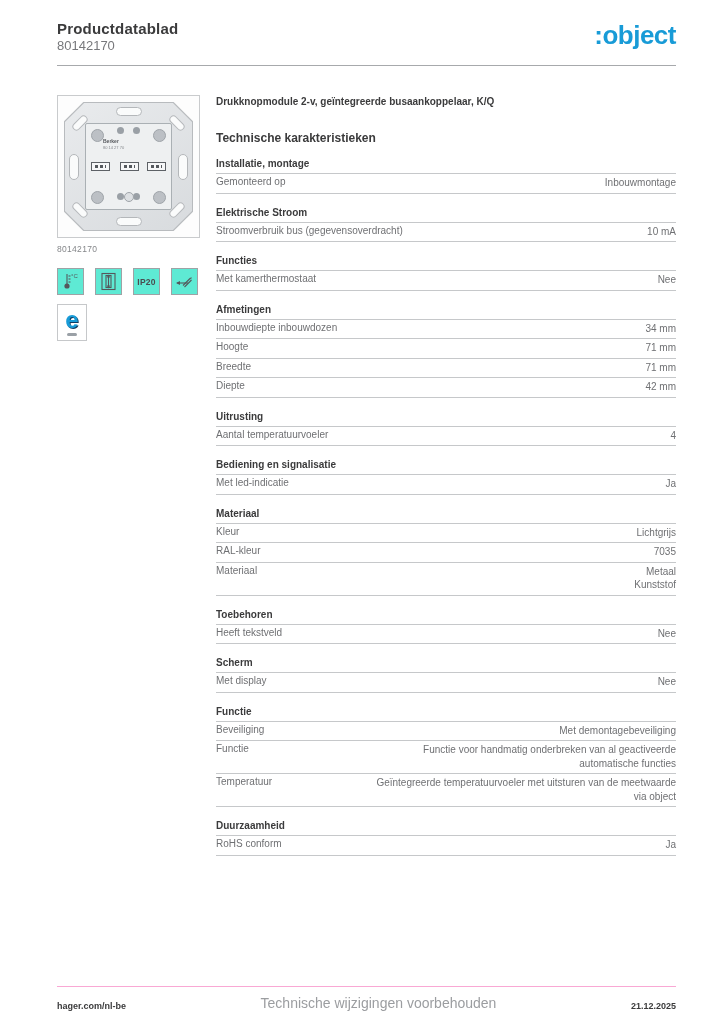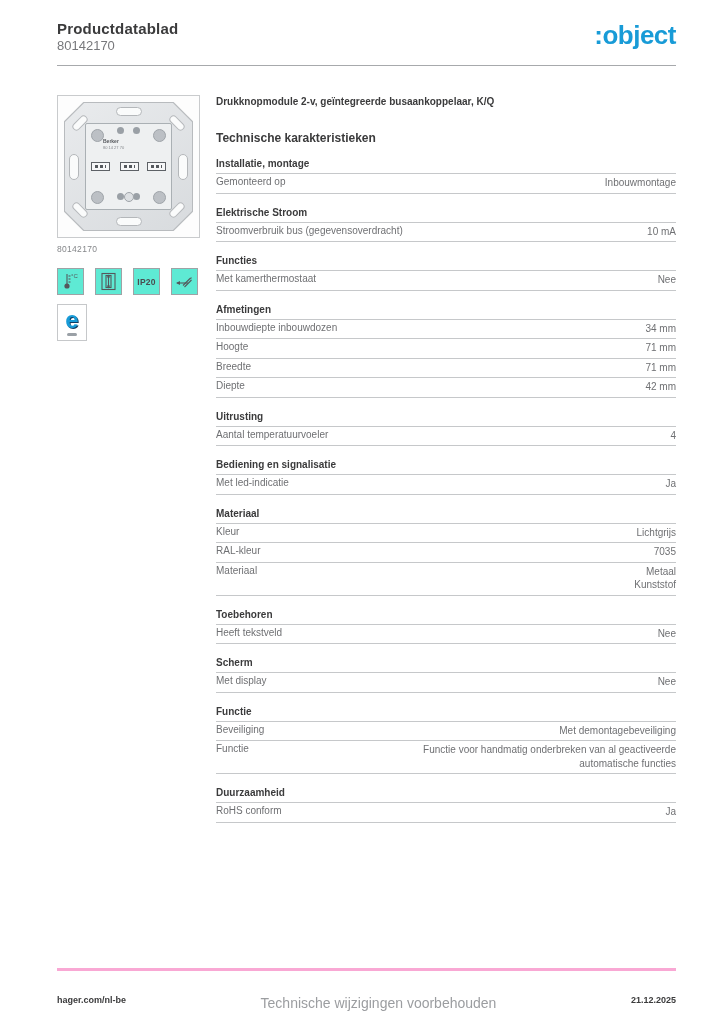--- a/index.html
+++ b/index.html
@@ -53,21 +53,21 @@
   
   .prod-title { font-size:10px; font-weight:bold; color:#3b3b3c; line-height:1.3; }
   .sub-title { font-size:12px; font-weight:bold; color:#3b3b3c; margin-top:23px; }
   .section { margin-top:13px; }
   .sec-title { font-size:10px; font-weight:bold; color:#3b3b3c; padding-bottom:4px; border-bottom:1px solid #c6c8ca; }
   .row { display:flex; justify-content:space-between; align-items:flex-start; padding:2px 0 3px 0; border-bottom:1px solid #c6c8ca; font-size:10px; color:#6f7073; }
   .row .lbl { flex:0 1 auto; padding-right:8px; }
   .row .val { flex:0 1 auto; max-width:66%; text-align:right; white-space:pre-line; line-height:1.35; }
 
   
-  .footer { position:absolute; left:57px; right:48px; bottom:13px; border-top:3px solid #f9a8d4; padding-top:24px; display:flex; justify-content:space-between; align-items:flex-start; }
+  .footer { position:absolute; left:57px; right:48px; bottom:13px; border-top:1px solid #f9a8d4; padding-top:8px; display:flex; justify-content:space-between; align-items:flex-end; }
   .footer-left { font-size:9px; font-weight:bold; color:#3b3b3c; text-decoration:none; }
   .footer-center { font-size:14px; color:#9b9da0; }
   .footer-right { font-size:9px; font-weight:bold; color:#3b3b3c; }
 
   svg .st { stroke:#55585c; fill:none; stroke-width:1.1; }
   svg .stf { fill:#55585c; stroke:none; }
 </style>
 </head>
 <body>
 
@@ -254,20 +254,24 @@
       <div class="section">
         <div class="sec-title">Functie</div>
         <div class="row">
           <span class="lbl">Beveiliging</span>
           <span class="val">Met demontagebeveiliging</span>
         </div>
         <div class="row">
           <span class="lbl">Functie</span>
           <span class="val">Functie voor handmatig onderbreken van al geactiveerde automatische functies</span>
         </div>
+        <div class="row">
+          <span class="lbl">Temperatuur</span>
+          <span class="val">Geïntegreerde temperatuurvoeler met uitsturen van de meetwaarde via object</span>
+        </div>
       </div>
 
       <div class="section">
         <div class="sec-title">Duurzaamheid</div>
         <div class="row">
           <span class="lbl">RoHS conform</span>
           <span class="val">Ja</span>
         </div>
       </div>
 

